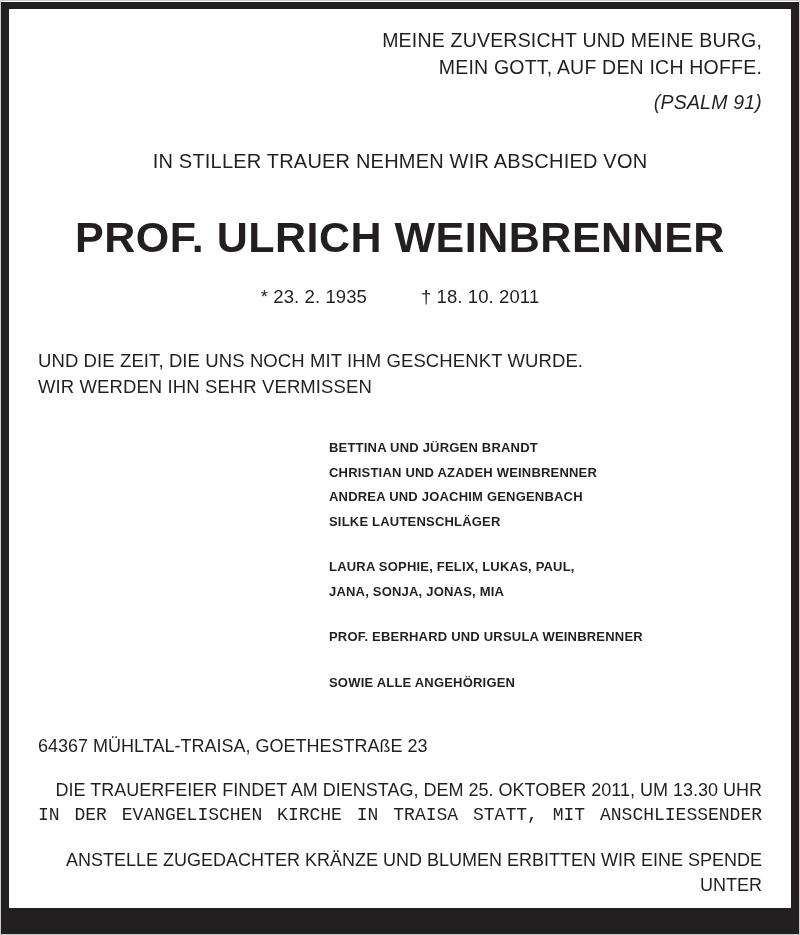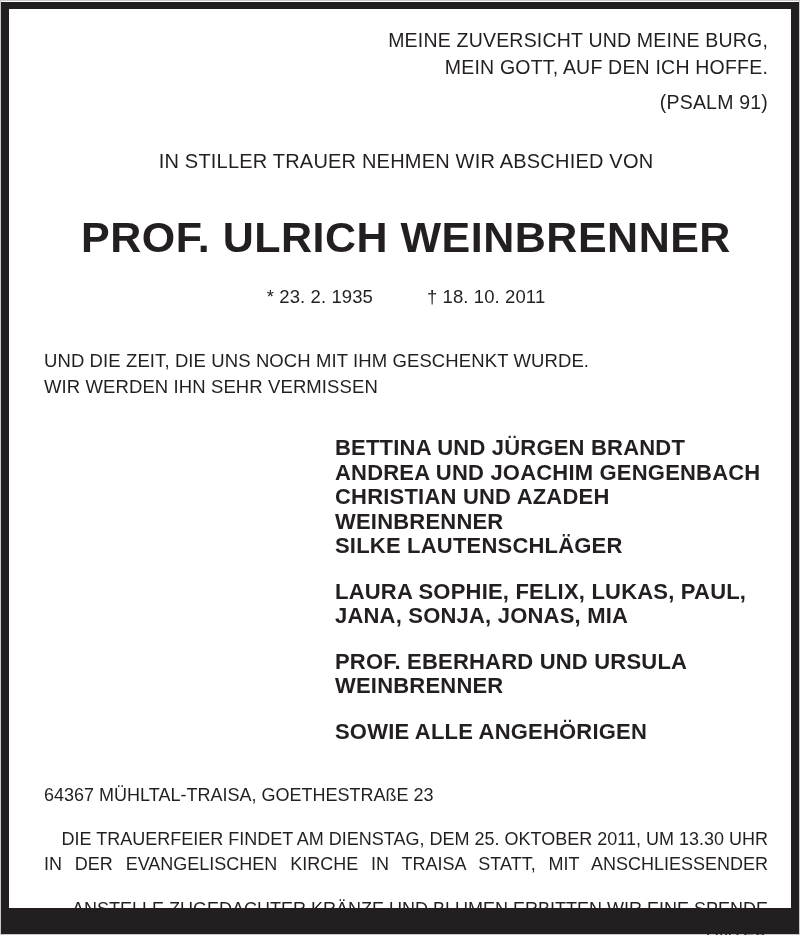--- a/index.html
+++ b/index.html
@@ -34,21 +34,21 @@
     height: 932px;
     box-sizing: border-box;
     border-left: 8px solid #231f20;
     border-right: 8px solid #231f20;
     border-top: 7px solid #231f20;
     border-bottom: 26px solid #231f20;
     background: #ffffff;
   }
   .content {
     position: absolute;
-    left: 15px;
+    left: 9px;
     top: 9px;
     width: 782px;
     height: 900px;
     box-sizing: border-box;
     padding: 0 29px;
     color: #231f20;
   }
 
   
   .quote {
@@ -56,20 +56,21 @@
     font-size: 19.5px;
     line-height: 27px;
     letter-spacing: 0.2px;
     padding-top: 18px;
   }
   .quote-line { display: block; white-space: nowrap; }
   .quote-source {
     display: block;
     margin-top: 8px;
     white-space: nowrap;
+    font-style: italic;
   }
 
   
   .intro {
     text-align: center;
     font-size: 20px;
     letter-spacing: 0.2px;
     margin-top: 34px;
   }
 
@@ -100,21 +101,21 @@
     margin-top: 40px;
     text-align: left;
   }
   .memorial span { display: block; }
 
   
   .family {
     margin-top: 37px;
     padding-left: 291px;
     font-weight: bold;
-    font-size: 22px;
+    font-size: 13px;
     line-height: 24.5px;
     letter-spacing: 0.2px;
   }
   .family-group { margin-bottom: 21px; }
   .family-group:last-child { margin-bottom: 0; }
   .family-group span { display: block; }
 
   
   .address {
     margin-top: 41px;
@@ -129,20 +130,21 @@
     line-height: 24.5px;
     text-align: justify;
     letter-spacing: 0px;
   }
   .para > span { display: block; }
   .para .just {
     display: block;
     text-align: justify;
     text-align-last: justify;
     white-space: normal;
+    font-family: Liberation Mono, monospace;
   }
   .para .flush {
     display: block;
     text-align: right;
   }
 </style>
 </head>
 <body>
 
 <div class="notice">
@@ -168,22 +170,22 @@
 
     <div class="memorial">
       <span>UND DIE ZEIT, DIE UNS NOCH MIT IHM GESCHENKT WURDE.</span>
       <span>WIR WERDEN IHN SEHR VERMISSEN</span>
     </div>
 
     <div class="family">
 
       <div class="family-group">
         <span>BETTINA UND JÜRGEN BRANDT</span>
+        <span>CHRISTIAN UND AZADEH WEINBRENNER</span>
         <span>ANDREA UND JOACHIM GENGENBACH</span>
-        <span>CHRISTIAN UND AZADEH WEINBRENNER</span>
         <span>SILKE LAUTENSCHLÄGER</span>
       </div>
 
       <div class="family-group">
         <span>LAURA SOPHIE, FELIX, LUKAS, PAUL,</span>
         <span>JANA, SONJA, JONAS, MIA</span>
       </div>
 
       <div class="family-group">
         <span>PROF. EBERHARD UND URSULA WEINBRENNER</span>

